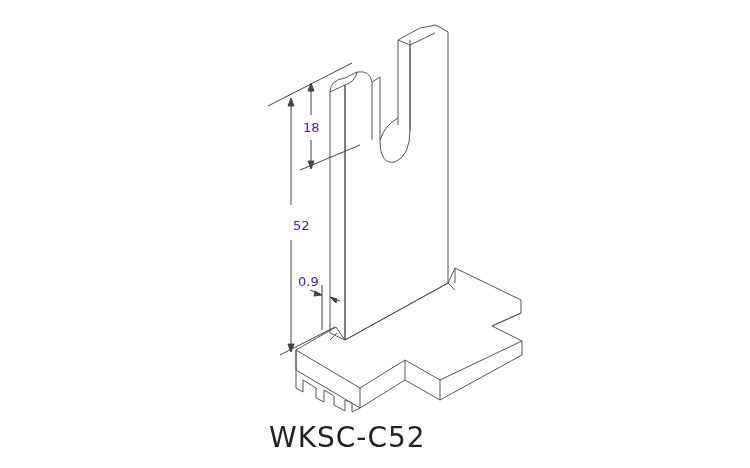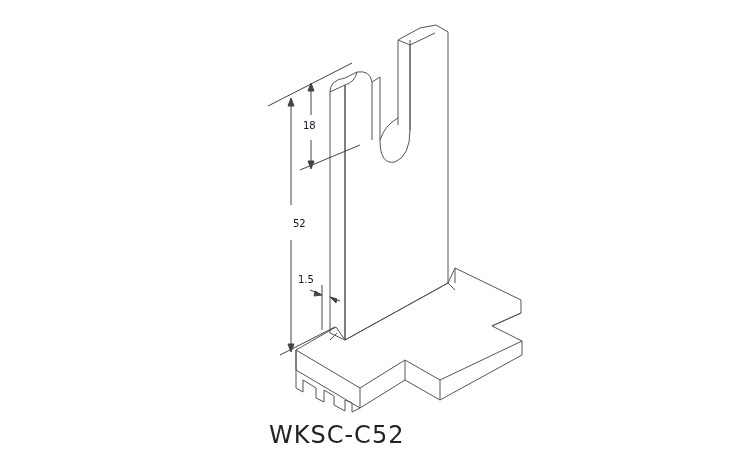--- a/index.html
+++ b/index.html
@@ -1,19 +1,19 @@
 <!DOCTYPE html>
 <html><head>
 <meta charset="utf-8">
 <style>
   html, body { margin: 0; padding: 0; background: #ffffff; }
   body { width: 750px; height: 468px; position: relative; overflow: hidden; font-family: "Liberation Sans", sans-serif; }
   #drawing { position: absolute; left: 0; top: 0; }
-  .model-label { position: absolute; left: 269px; top: 421px; font-size: 24px; color: #222222; letter-spacing: 1px; font-family: "DejaVu Sans", sans-serif; text-align: right; }
-  .dim { position: absolute; font-size: 10px; color: #0f172a; font-family: "DejaVu Sans", sans-serif; }
+  .model-label { position: absolute; left: 269px; top: 421px; font-size: 28px; color: #222222; letter-spacing: 1px; font-family: "DejaVu Sans", sans-serif; text-align: right; }
+  .dim { position: absolute; font-size: 13px; color: #4c1d95; font-family: "DejaVu Sans", sans-serif; }
 </style>
 </head>
 <body>
 
 <svg id="drawing" width="750" height="468" viewBox="0 0 750 468">
   <g fill="none" stroke="#555555" stroke-width="1" stroke-linejoin="round">
 
     <path d="M296 350 L336 327 L345 340 L448 283 L455 268 L521 300 L521 313 L492 326 L522 341 L522 355 L440 400 L405 380 L360 408 L296 370 Z"></path>
 
     <path d="M296 350 L360 388 L405 360 L440 380 L522 341"></path>
@@ -67,15 +67,15 @@
     <line x1="322" y1="285" x2="322" y2="330"></line>
     <line x1="310" y1="290" x2="322" y2="295"></line>
     <line x1="330" y1="297" x2="340" y2="301"></line>
     <polygon points="322,295 315,291 314,296" fill="#444444"></polygon>
     <polygon points="330,297 337,299 336,303" fill="#444444"></polygon>
   </g>
 </svg>
 
 <div class="dim" style="left:303px; top:120px;">18</div>
 <div class="dim" style="left:283px; top:218px;margin-left:10px;">52</div>
-<div class="dim" style="left:298px; top:274px;">1.5</div>
+<div class="dim" style="left:298px; top:274px;">0.9</div>
 
 <div class="model-label">WKSC-C52</div>
 
 </body></html>

